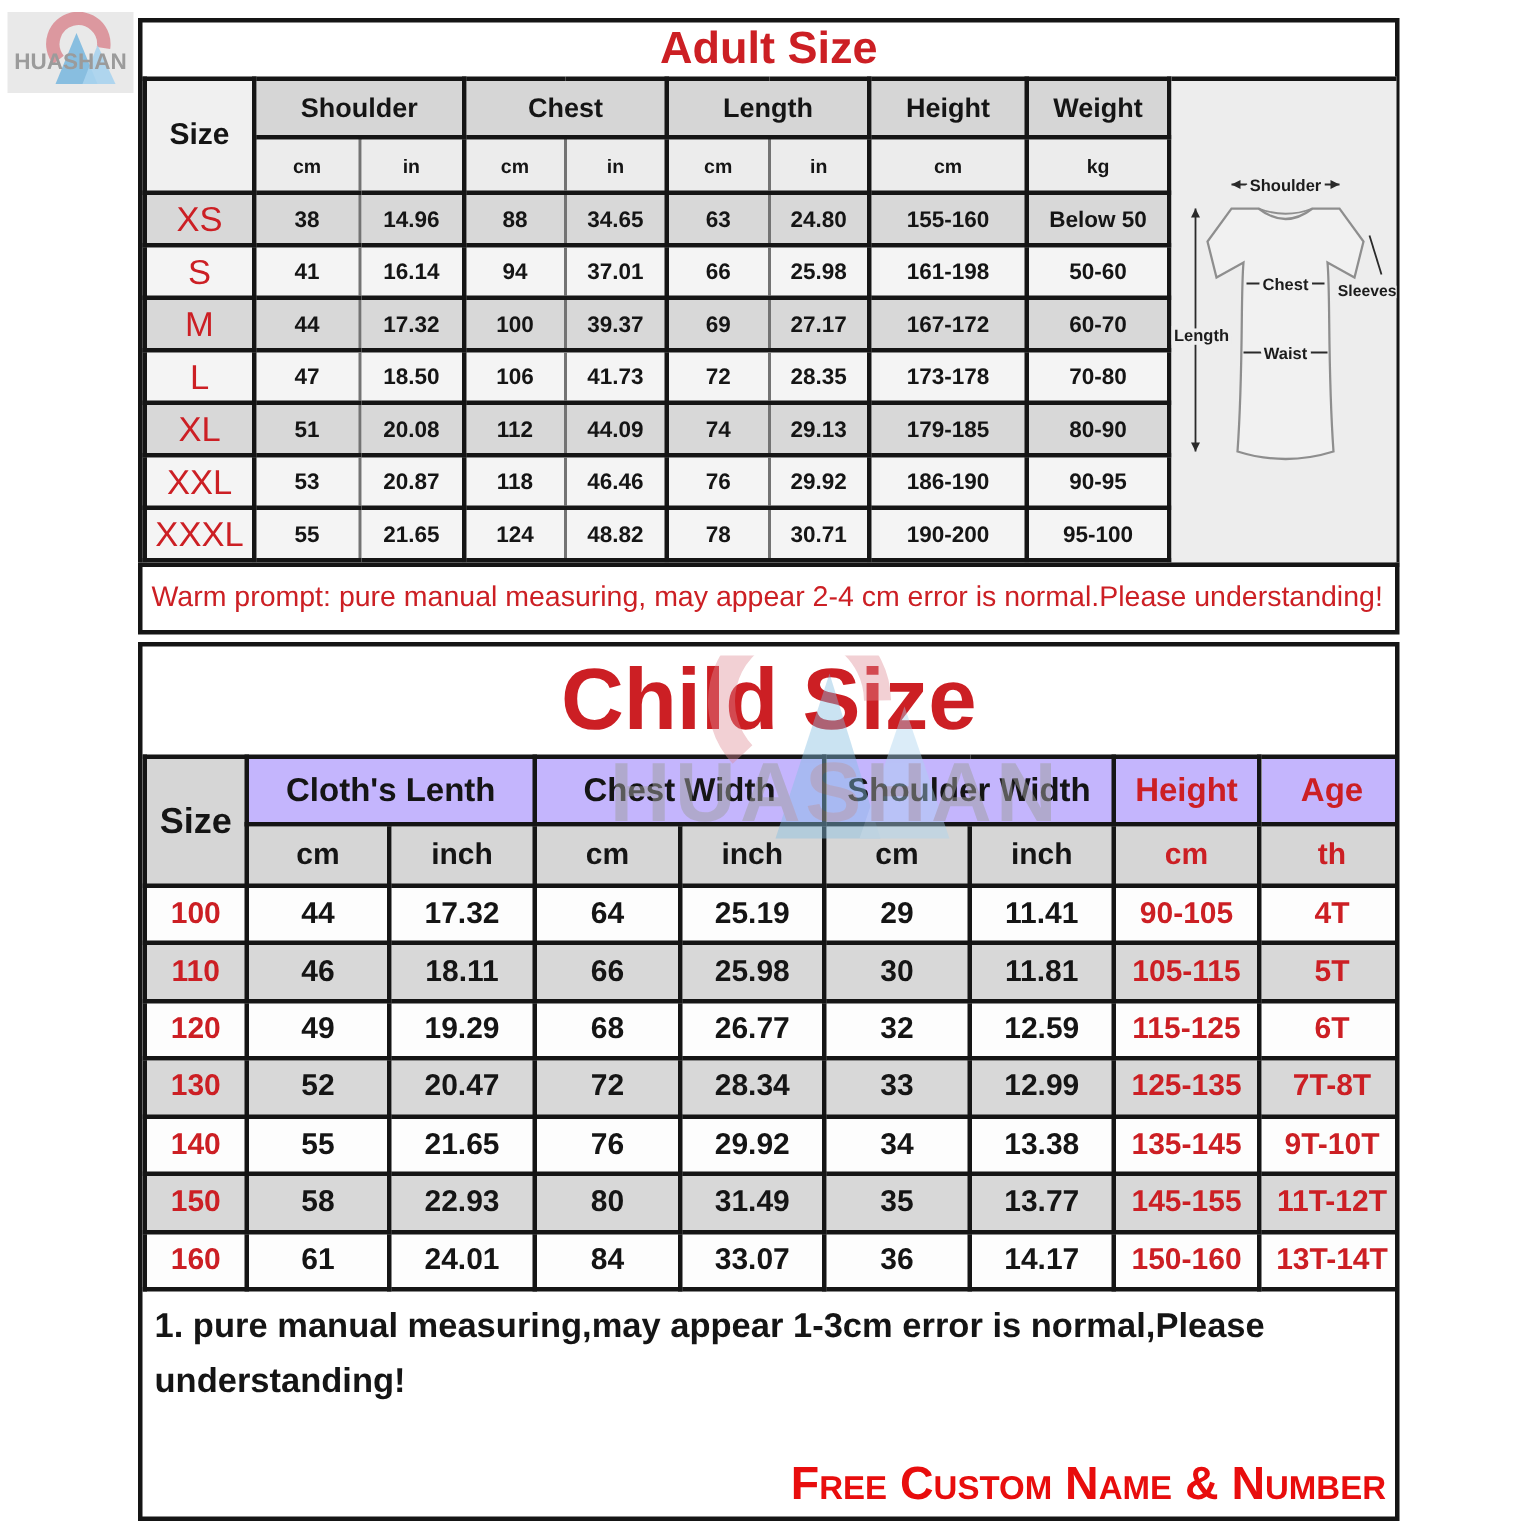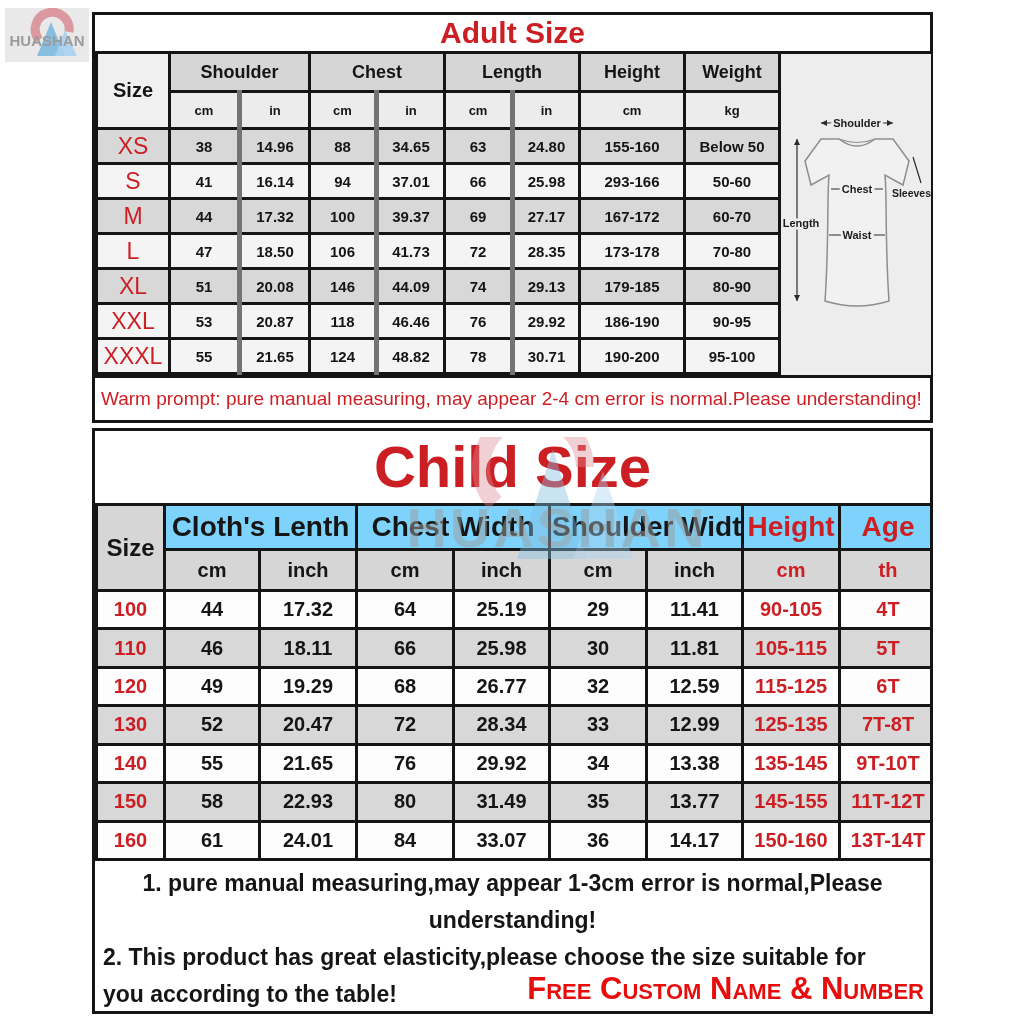--- a/index.html
+++ b/index.html
@@ -17,33 +17,33 @@
   table{border-collapse:collapse;table-layout:fixed;}
   td{border:3px solid #151515;text-align:center;vertical-align:middle;overflow:hidden;white-space:nowrap;}
   .adult-table{width:683px;height:324px;font-size:15px;font-weight:bold;}
   .adult-table .hg td{background:#d6d6d6;font-size:18px;height:34px;}
   .adult-table td.szh{background:#f0f0f0;font-size:20px;}
   .adult-table .hu td{background:#ececec;font-size:13px;height:32px;}
   .adult-table td.sz{font-weight:normal;font-size:23px;color:var(--red,#cc1f24);margin-left:22px;}
   .adult-table tr.light td{background:#f4f4f4;}
   .adult-table tr.shade td{background:var(--shaded,#d8d8d8);}
   td.thin-r{border-right:1px solid #9a9a9a;}
-  td.thin-l{border-left:5px solid #737373;}
+  td.thin-l{border-left:2px solid #737373;}
   .diagram-panel{flex:1;background:#ededed;border-top:3px solid #151515;display:flex;align-items:center;justify-content:center;}
   
   .warm-box{left:92px;top:375px;width:841px;height:48px;border:3px solid #151515;box-sizing:border-box;
     display:flex;align-items:center;padding-left:6px;background:#fff;}
   .warm-text{color:var(--red,#cc1f24);font-weight:normal;font-size:19px;white-space:nowrap;}
   
   .child-section{left:92px;top:428px;width:841px;height:586px;border:3px solid #151515;background:#fff;box-sizing:border-box;overflow:hidden;}
   .child-title-wrap{position:relative;height:72px;}
   .child-title{height:72px;line-height:72px;text-align:center;font-weight:bold;font-size:58px;color:var(--red,#cc1f24);position:relative;z-index:1;}
   .watermark{position:absolute;left:240px;top:6px;width:460px;height:150px;opacity:.5;z-index:5;pointer-events:none;}
   .child-table{width:835px;height:358px;font-weight:bold;font-size:20px;}
-  .child-table .hg td{background:#7dd3fc;font-size:28px;height:40px;}
+  .child-table .hg td{background:#c4b5fd;font-size:22px;height:40px;}
   .child-table td.szh{background:#d6d6d6;font-size:24px;}
   .child-table .hu td{background:#d6d6d6;font-size:20px;height:36px;}
   .child-table tr.light td{background:#fdfdfd;}
   .child-table tr.shade td{background:var(--shaded,#d8d8d8);}
   .child-table td.red, .child-table .hu td.red, .child-table .hg td.red{color:var(--red,#cc1f24);}
   
   .notes{position:relative;height:150px;padding:4px 8px;box-sizing:border-box;font-weight:bold;font-size:23px;line-height:37px;}
   .notes p{margin:0;}
   .promo{position:absolute;right:6px;bottom:4px;color:var(--promo,#e80d0d);font-weight:bold;
     font-size:31px;font-variant:small-caps;letter-spacing:0px;white-space:nowrap;}
@@ -107,21 +107,21 @@
         <td>Below 50</td>
       </tr>
       <tr class="light">
         <td class="sz">S</td>
         <td class="thin-r">41</td>
         <td class="thin-l">16.14</td>
         <td class="thin-r">94</td>
         <td class="thin-l">37.01</td>
         <td class="thin-r">66</td>
         <td class="thin-l">25.98</td>
-        <td>293-166</td>
+        <td>161-198</td>
         <td>50-60</td>
       </tr>
       <tr class="shade">
         <td class="sz">M</td>
         <td class="thin-r">44</td>
         <td class="thin-l">17.32</td>
         <td class="thin-r">100</td>
         <td class="thin-l">39.37</td>
         <td class="thin-r">69</td>
         <td class="thin-l">27.17</td>
@@ -136,21 +136,21 @@
         <td class="thin-l">41.73</td>
         <td class="thin-r">72</td>
         <td class="thin-l">28.35</td>
         <td>173-178</td>
         <td>70-80</td>
       </tr>
       <tr class="shade">
         <td class="sz">XL</td>
         <td class="thin-r">51</td>
         <td class="thin-l">20.08</td>
-        <td class="thin-r">146</td>
+        <td class="thin-r">112</td>
         <td class="thin-l">44.09</td>
         <td class="thin-r">74</td>
         <td class="thin-l">29.13</td>
         <td>179-185</td>
         <td>80-90</td>
       </tr>
       <tr class="light">
         <td class="sz">XXL</td>
         <td class="thin-r">53</td>
         <td class="thin-l">20.87</td>
@@ -326,17 +326,16 @@
       <td>33.07</td>
       <td>36</td>
       <td>14.17</td>
       <td class="red">150-160</td>
       <td class="red">13T-14T</td>
     </tr>
   </tbody>
     </table>
 
   <div class="notes">
-    <p style="max-width:825px;text-align:center;">1. pure manual measuring,may appear 1-3cm error is normal,Please understanding!</p>
-    <p style="max-width:790px;">2. This product has great elasticity,please choose the size suitable for you according to the table!</p>
+    <p style="max-width:825px;">1. pure manual measuring,may appear 1-3cm error is normal,Please understanding!</p>
     <div class="promo">Free Custom Name &amp; Number</div>
   </div>
 </div>
 
 </body></html>

